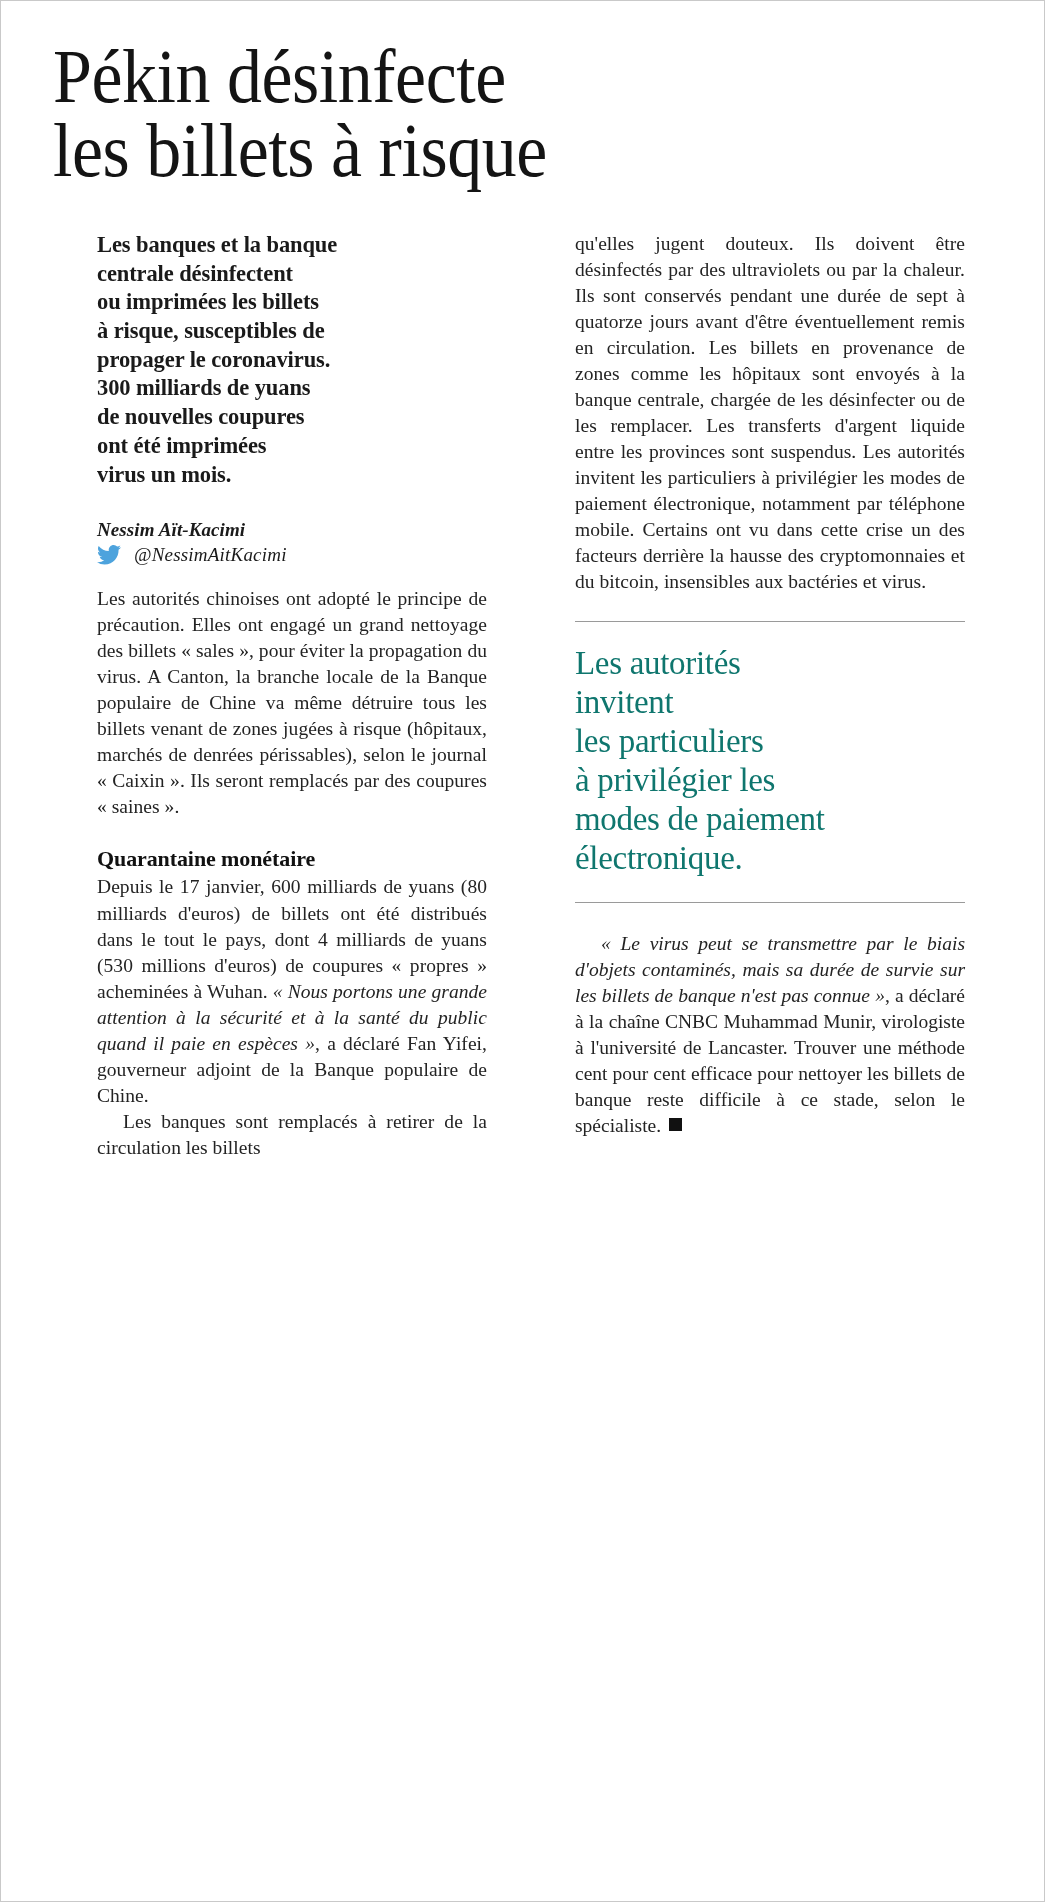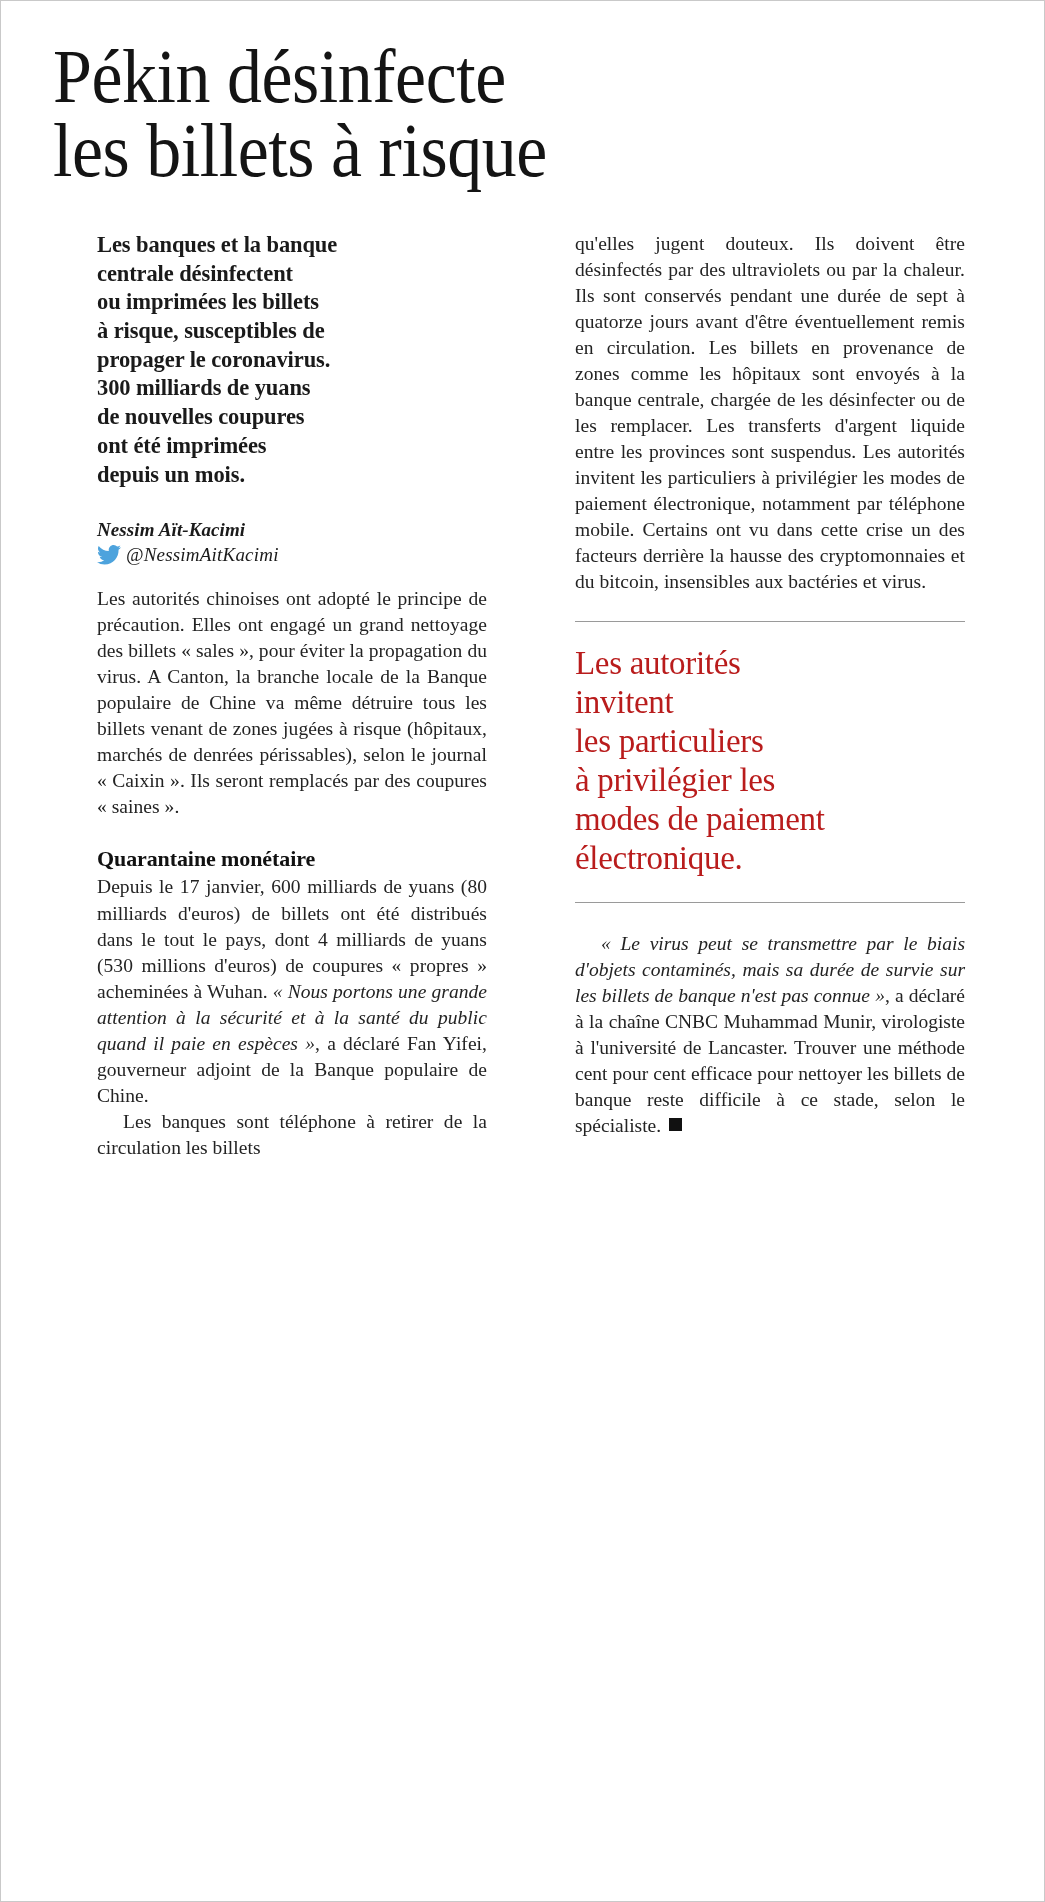--- a/index.html
+++ b/index.html
@@ -81,21 +81,21 @@
     font-size: 19px;
     font-weight: 700;
     font-style: italic;
     color: #1a1a1a;
     letter-spacing: 0.1px;
     margin-bottom: 3px;
   }
   .byline-handle-row {
     display: flex;
     align-items: center;
-    gap: 5px;
+    gap: 13px;
     text-align: center;
   }
   .twitter-bird {
     display: inline-block;
     width: 24px;
     height: 20px;
     flex: 0 0 auto;
   }
   .byline-handle {
     font-size: 19px;
@@ -133,21 +133,21 @@
   
   .rule {
     border: 0;
     border-top: 1px solid #9a9a9a;
     margin: 26px 0 0 0;
     height: 0;
   }
   .pullquote {
     font-size: 33px;
     line-height: 1.18;
-    color: #b91c1c;
+    color: #0f766e;
     margin: 22px 0 24px 0;
     letter-spacing: -0.3px;
     font-weight: 400;
   }
   .pullquote .pq-line { display: block; white-space: nowrap; }
 
   .rule-bottom {
     border: 0;
     border-top: 1px solid #9a9a9a;
     margin: 0 0 28px 0;
@@ -189,42 +189,42 @@
 
         <div class="standfirst">
           <span class="sf-line">Les banques et la banque</span>
           <span class="sf-line">centrale désinfectent</span>
           <span class="sf-line">ou imprimées les billets</span>
           <span class="sf-line">à risque, susceptibles de</span>
           <span class="sf-line">propager le coronavirus.</span>
           <span class="sf-line">300 milliards de yuans</span>
           <span class="sf-line">de nouvelles coupures</span>
           <span class="sf-line">ont été imprimées</span>
-          <span class="sf-line">depuis un mois.</span>
+          <span class="sf-line">virus un mois.</span>
         </div>
 
         <div class="byline">
           <div class="byline-name">Nessim Aït-Kacimi</div>
           <div class="byline-handle-row">
             <span class="twitter-bird">
               <svg viewBox="0 0 24 20" width="24" height="20" aria-hidden="true">
                 <path fill="#4da3dd" d="M23.95 2.37c-.88.39-1.83.66-2.82.78 1.01-.61 1.79-1.57 2.16-2.72-.95.56-2 .97-3.12 1.19A4.92 4.92 0 0 0 16.62 0c-2.71 0-4.91 2.2-4.91 4.92 0 .38.04.76.13 1.12A13.95 13.95 0 0 1 1.67.9 4.9 4.9 0 0 0 1 3.38c0 1.7.87 3.2 2.19 4.08a4.9 4.9 0 0 1-2.23-.61v.06c0 2.38 1.7 4.37 3.95 4.83-.41.11-.85.17-1.3.17-.32 0-.63-.03-.93-.09a4.93 4.93 0 0 0 4.6 3.41 9.87 9.87 0 0 1-6.11 2.1c-.4 0-.79-.02-1.17-.07a13.92 13.92 0 0 0 7.55 2.21c9.05 0 14-7.5 14-14 0-.21 0-.43-.02-.64a9.98 9.98 0 0 0 2.46-2.55z"></path>
               </svg>
             </span>
             <span class="byline-handle">@NessimAitKacimi</span>
           </div>
         </div>
 
         <p class="body-p lead">Les autorités chinoises ont adopté le principe de précaution. Elles ont engagé un grand nettoyage des billets « sales », pour éviter la propagation du virus. A Canton, la branche locale de la Banque populaire de Chine va même détruire tous les billets venant de zones jugées à risque (hôpitaux, marchés de denrées périssables), selon le journal « Caixin ». Ils seront remplacés par des coupures « saines ».</p>
 
         <h2 class="subhead">Quarantaine monétaire</h2>
 
         <p class="body-p"><span>Depuis le 17 janvier, 600 milliards de yuans (80 milliards d'euros) de billets ont été distribués dans le tout le pays, dont 4 milliards de yuans (530 millions d'euros) de coupures « propres » acheminées à Wuhan. </span><em class="ital">« Nous portons une grande attention à la sécurité et à la santé du public quand il paie en espèces »</em><span>, a déclaré Fan Yifei, gouverneur adjoint de la Banque populaire de Chine.</span></p>
 
-        <p class="body-p indent">Les banques sont téléphone à retirer de la circulation les billets</p>
+        <p class="body-p indent">Les banques sont remplacés à retirer de la circulation les billets</p>
       </div>
 
       <div class="col">
 
         <p class="body-p">qu'elles jugent douteux. Ils doivent être désinfectés par des ultraviolets ou par la chaleur. Ils sont conservés pendant une durée de sept à quatorze jours avant d'être éventuellement remis en circulation. Les billets en provenance de zones comme les hôpitaux sont envoyés à la banque centrale, chargée de les désinfecter ou de les remplacer. Les transferts d'argent liquide entre les provinces sont suspendus. Les autorités invitent les particuliers à privilégier les modes de paiement électronique, notamment par téléphone mobile. Certains ont vu dans cette crise un des facteurs derrière la hausse des cryptomonnaies et du bitcoin, insensibles aux bactéries et virus.</p>
 
         <hr class="rule">
 
         <div class="pullquote">
           <span class="pq-line">Les autorités</span>

